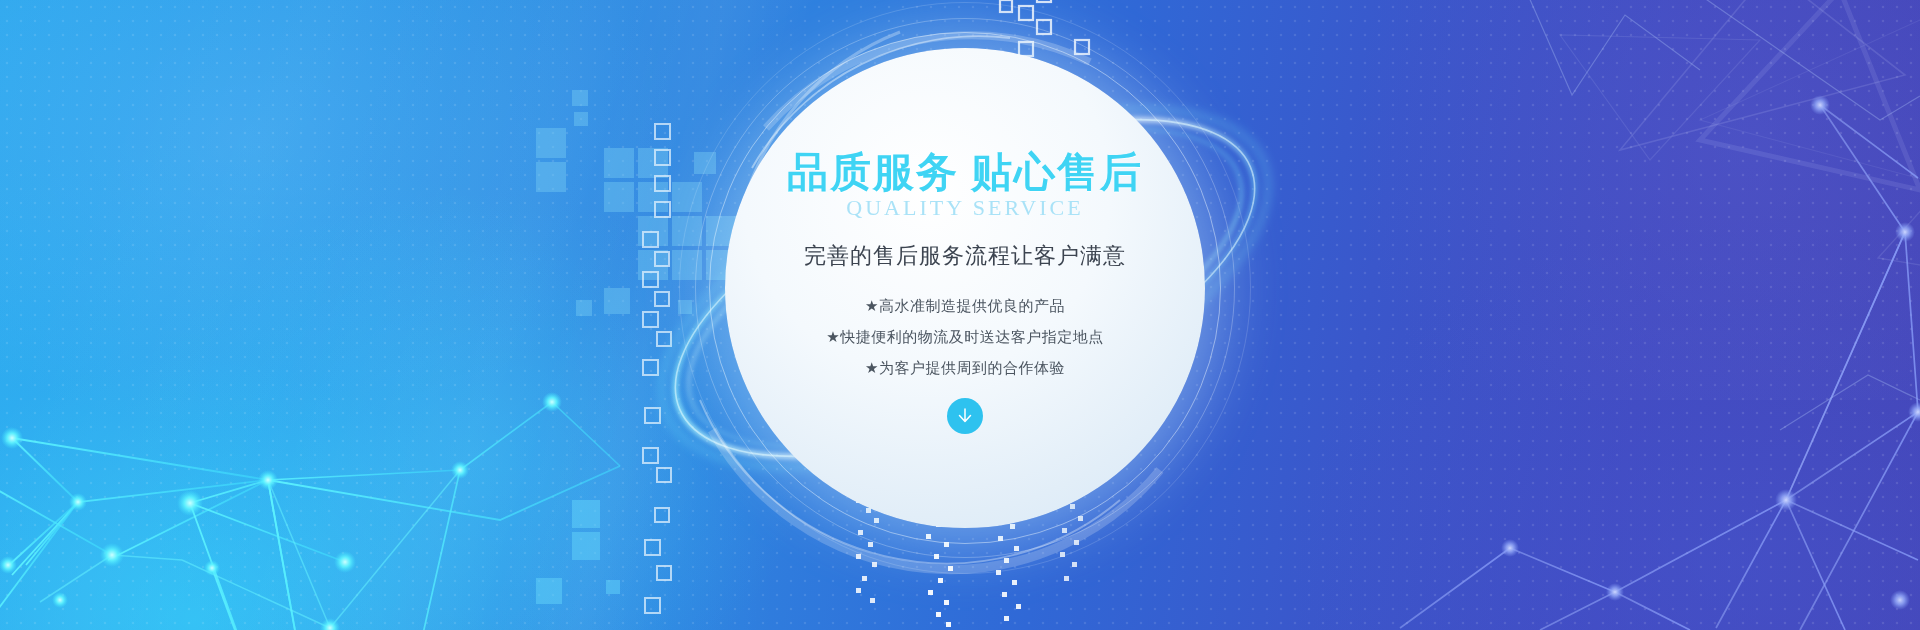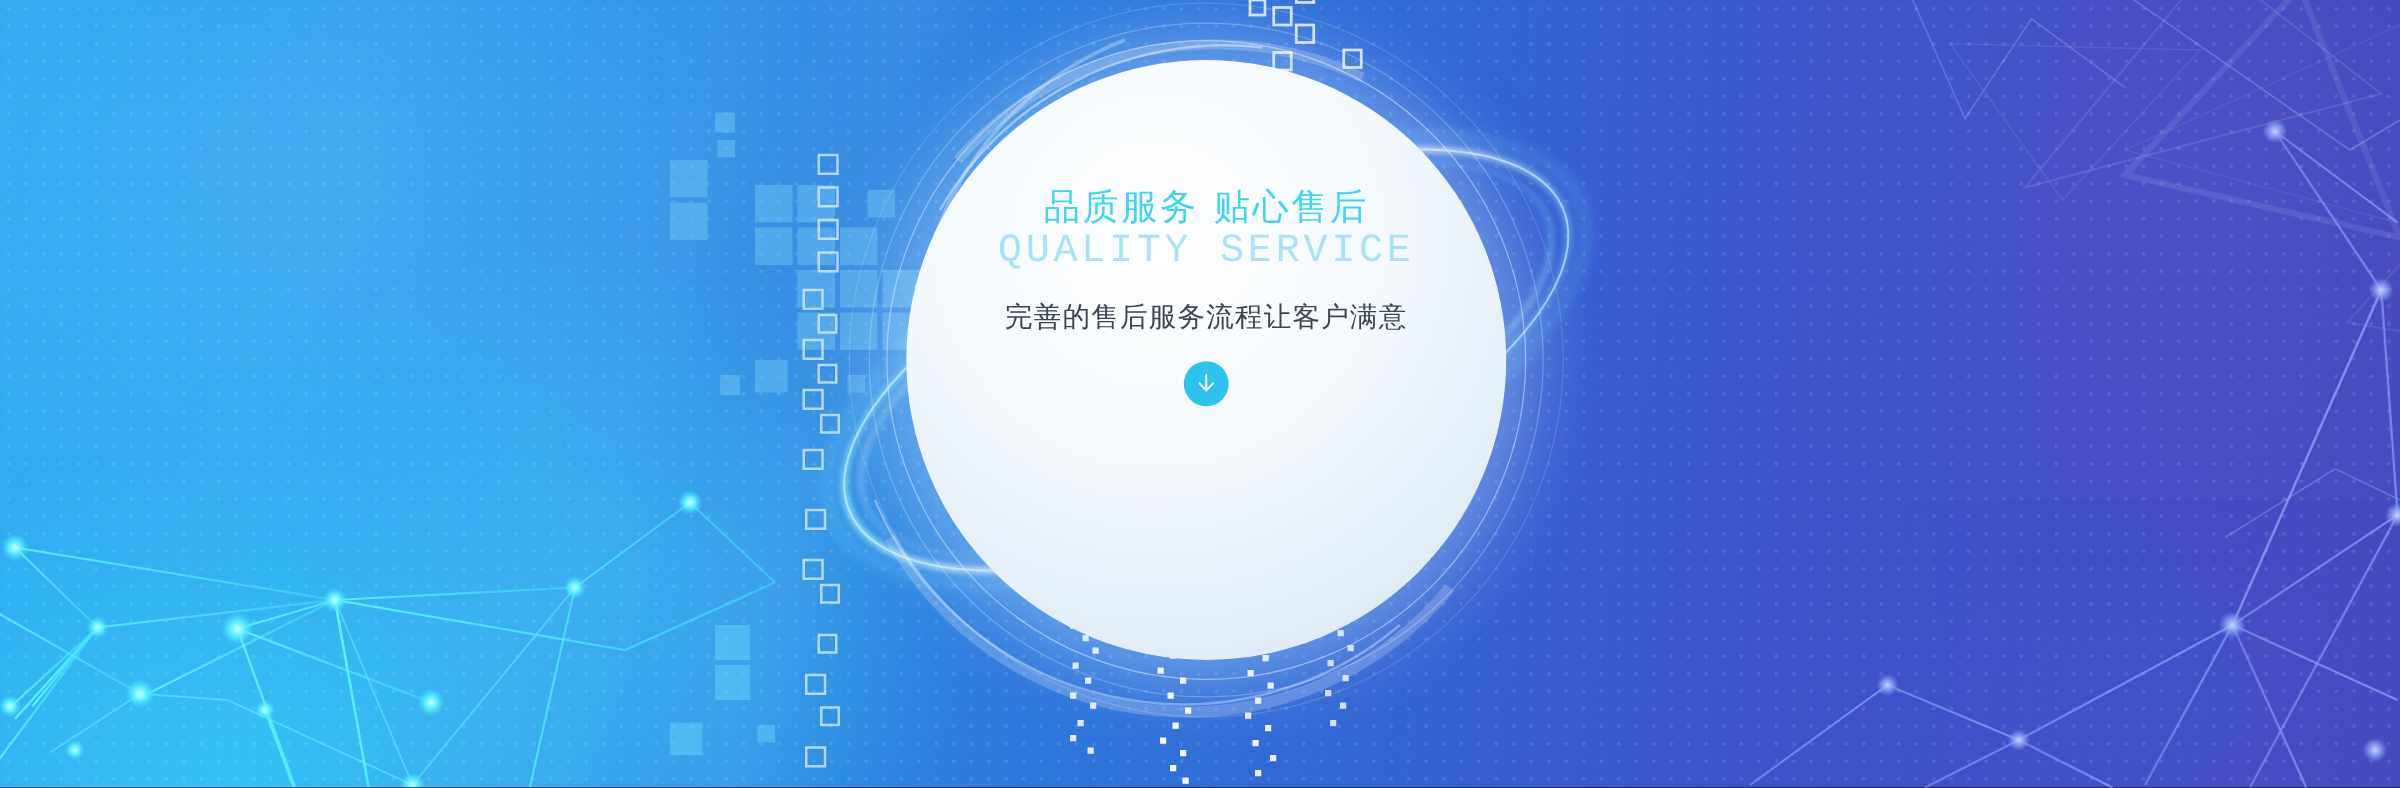--- a/index.html
+++ b/index.html
@@ -76,32 +76,32 @@
   .ring-2{inset:-30px;border-color:rgba(255,255,255,.26);}
   .ring-3{inset:-46px;border-color:rgba(255,255,255,.15);}
 
   
   .content{
     position:absolute;left:0;top:0;width:480px;height:480px;
     display:flex;flex-direction:column;align-items:center;
     padding-top:104px;
   }
   .headline{
-    font-size:29px;font-weight:normal;letter-spacing:2px;
+    font-size:41px;font-weight:bold;letter-spacing:2px;
     color:#3fd4f4;
     line-height:1;
     white-space:nowrap;
     text-shadow:0 1px 0 rgba(255,255,255,.85);
     text-align:right;
   }
   .headline .gap{display:inline-block;width:12px;}
   .headline-en{
     margin-top:4px;
-    font-family:Liberation Mono, monospace;
-    font-size:32px;letter-spacing:3px;
+    font-family:Liberation Serif, serif;
+    font-size:22px;letter-spacing:3px;
     color:#a9e2f7;
     line-height:1;
     white-space:nowrap;
   }
   .subhead{
     margin-top:22px;
     font-size:22px;color:#3c4450;letter-spacing:1px;
     white-space:nowrap;
   }
   .points{
@@ -457,20 +457,25 @@
     <div class="ring-thin ring-1"></div>
     <div class="disc"></div>
 
     <div class="content">
       <div class="headline">
         <span>品质服务</span><span class="gap"></span><span>贴心售后</span>
       </div>
       <div class="headline-en">QUALITY SERVICE</div>
       <div class="subhead">完善的售后服务流程让客户满意</div>
 
+      <div class="points">
+        <div class="point">★高水准制造提供优良的产品</div>
+        <div class="point">★快捷便利的物流及时送达客户指定地点</div>
+        <div class="point">★为客户提供周到的合作体验</div>
+      </div>
 
       <div class="scroll-btn">
         <svg width="20" height="20" viewBox="0 0 20 20">
           <path d="M10 3 L10 15 M4.5 9.5 L10 15.5 L15.5 9.5" fill="none" stroke="#ffffff" stroke-width="1.5" stroke-linecap="round" stroke-linejoin="round"></path>
         </svg>
       </div>
     </div>
   </div>
 
 </div>

